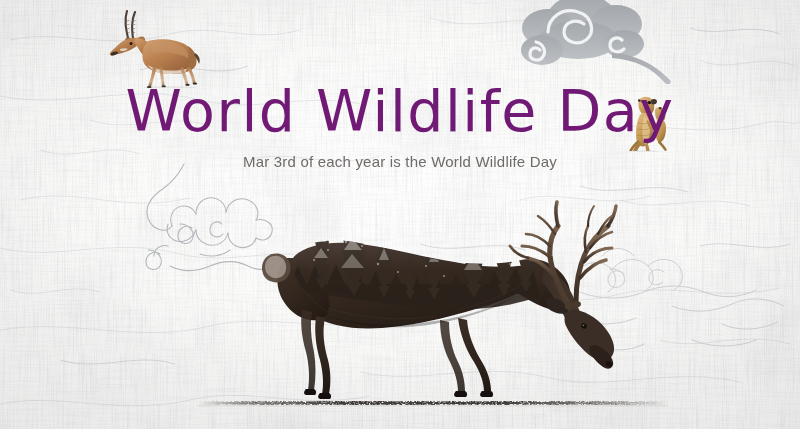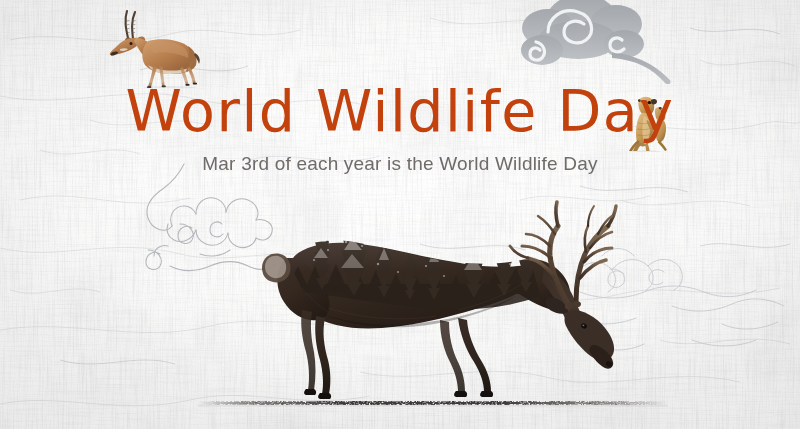--- a/index.html
+++ b/index.html
@@ -58,27 +58,27 @@
     text-align: center;
     z-index: 6;
   }
   .main-title {
     margin: 0;
     font-family: "DejaVu Sans", sans-serif;
     font-size: 57px;
     line-height: 1.02;
     font-weight: 400;
     letter-spacing: 1.5px;
-    color: #c2410c;
+    color: #701a75;
     white-space: nowrap;
   }
   .sub-title {
     margin: 13px 0 0 0;
     font-family: "Liberation Sans", sans-serif;
-    font-size: 19px;
+    font-size: 15px;
     font-weight: 400;
     letter-spacing: .2px;
     color: #6f6b68;
     white-space: nowrap;
   }
 
   
   .antelope { position: absolute; left: 100px; top: 8px; width: 105px; height: 80px; z-index: 5; }
   .meerkats { position: absolute; left: 625px; top: 90px; width: 46px; height: 62px; z-index: 5; }
   .deer { position: absolute; left: 258px; top: 192px; width: 360px; height: 215px; z-index: 4; }

